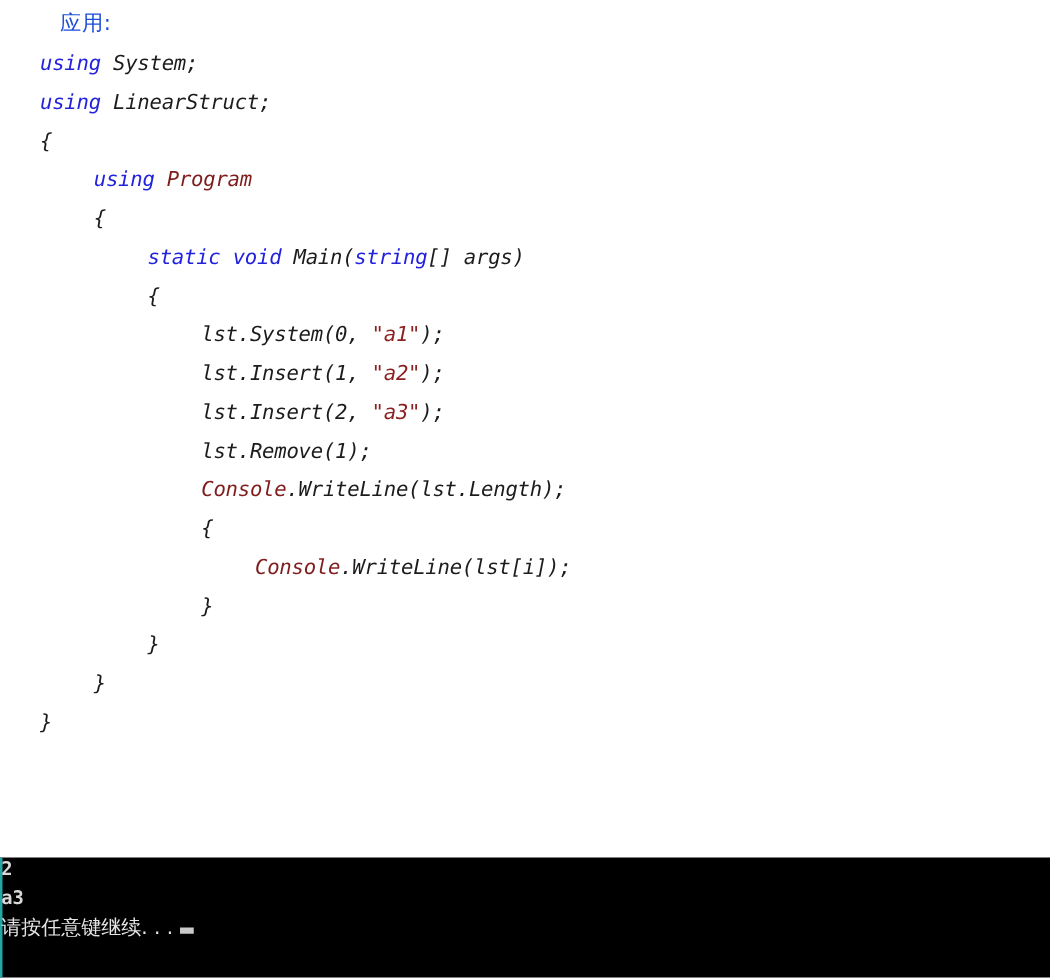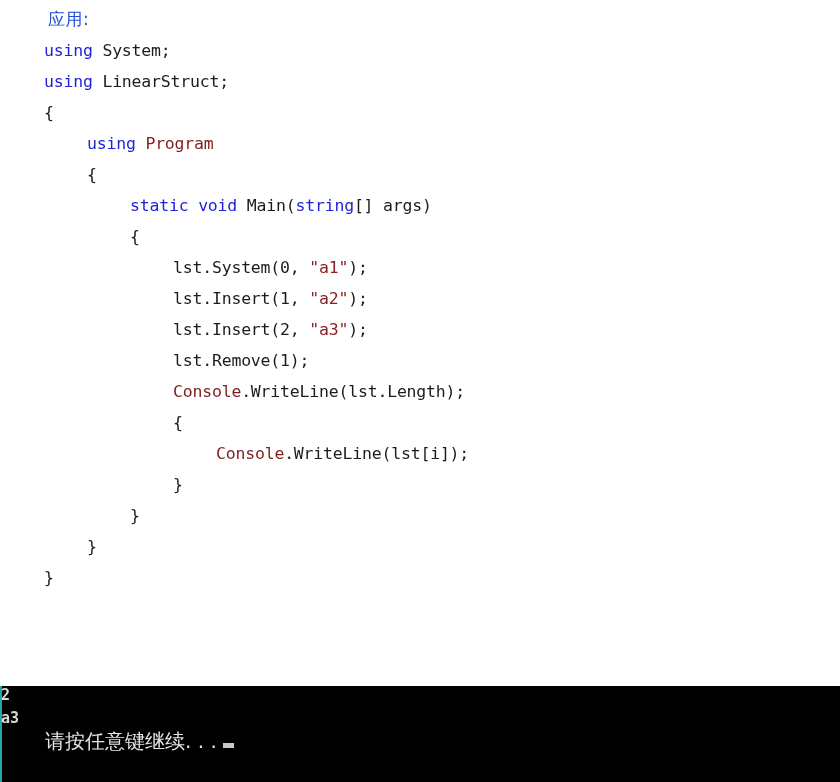--- a/index.html
+++ b/index.html
@@ -36,23 +36,24 @@
     white-space: pre;
     letter-spacing: 0.5px;
   }
 
   .code-line {
     font-family: "DejaVu Sans Mono", monospace;
     font-size: 16.5px;
     line-height: 31px;
     height: 31px;
     color: #1c1c1c;
-    padding-left: 44px;
+    padding-left: 32px;
     white-space: pre;
     letter-spacing: -0.2px;
+    font-style: italic;
   }
 
   .code-line .ind {
     display: inline-block;
   }
   .ind1 { width: 43px; }
   .ind2 { width: 86px; }
   .ind3 { width: 129px; }
   .ind4 { width: 172px; }
 
@@ -90,25 +91,24 @@
     font-size: 15px;
     line-height: 23px;
     height: 23px;
     color: #d8d8d8;
     white-space: pre;
     padding-left: 1px;
     font-weight: bold;
   }
   .console-line.cn {
     font-family: "DejaVu Sans", sans-serif;
-    font-size: 20px;
+    font-size: 16px;
     font-weight: normal;
     color: #e4e4e4;
     letter-spacing: 0px;
-    margin-left: 44px;
   }
   .cursor-block {
     display: inline-block;
     width: 11px;
     height: 5px;
     background: #c9c9c9;
     vertical-align: baseline;
     margin-left: 6px;
   }
 </style>

